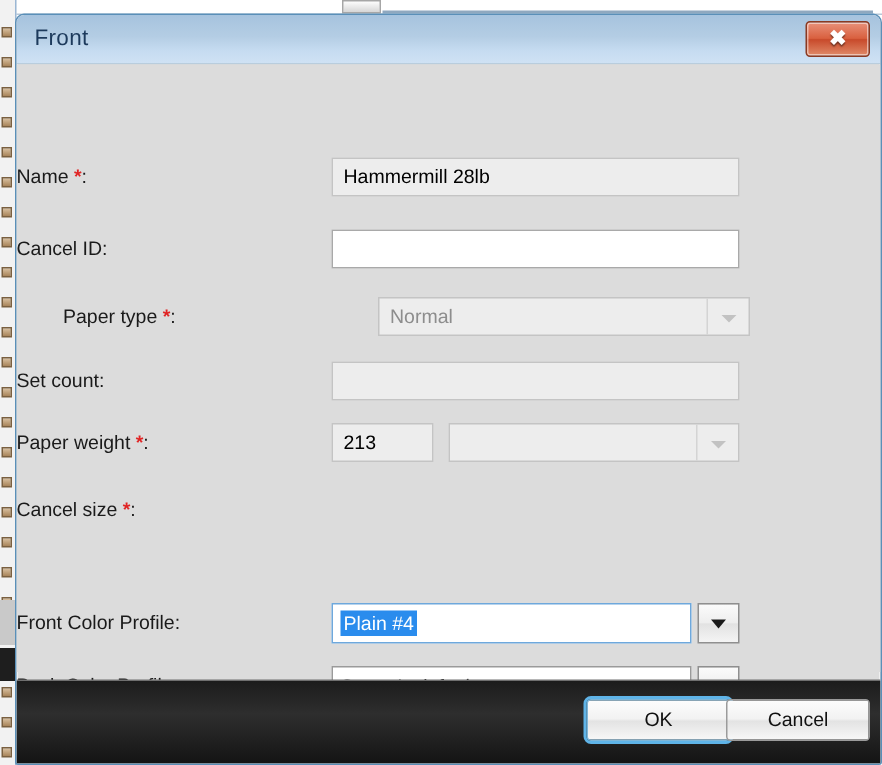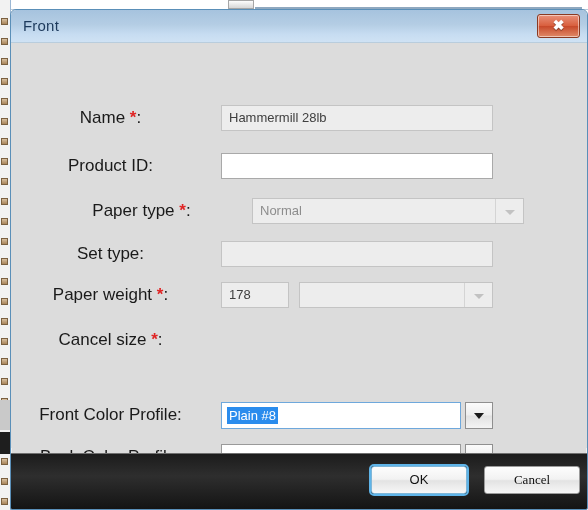--- a/index.html
+++ b/index.html
@@ -148,22 +148,22 @@
   .row {
     position: absolute;
     left: 0;
     width: 100%;
     height: 26px;
   }
   .lbl {
     position: absolute;
     left: 0;
     width: 199px;
-    text-align: center;
-    font-size: 17px;
+    text-align: left;
+    font-size: 13px;
     color: #1a1a1a;
     line-height: 26px;
     white-space: nowrap;
   }
   .req {
     color: #e02424;
     font-weight: bold;
   }
 
   .fld {
@@ -173,21 +173,21 @@
     box-sizing: border-box;
     font-size: 13px;
     line-height: 24px;
     padding: 0 7px;
     white-space: nowrap;
     overflow: hidden;
   }
   .fld.disabled {
     background: #ededed;
     border: 1px solid #c4c4c4;
-    color: #404040;
+    color: #000000;
   }
   .fld.enabled {
     background: #ffffff;
     border: 1px solid #a9a9a9;
     color: #111111;
   }
 
   .combo {
     position: absolute;
     left: 210px;
@@ -299,22 +299,22 @@
     color: #111111;
     text-align: center;
     line-height: 26px;
     cursor: pointer;
   }
   .btn.default {
     outline: 2px solid #5fb4e8;
     outline-offset: 0px;
     border-color: #7fb6d8;
   }
-  #ok-button { left: 360px; }
-  #cancel-button { left: 473px; font-family: Liberation Serif, serif; }
+  #ok-button { left: 380px; }
+  #cancel-button { left: 473px; }
 </style>
 </head>
 <body>
 
 <div id="backdrop">
   <div class="bg-topstrip"></div>
   <div class="bg-scroll"></div>
   <div class="bg-panelline"></div>
   <div class="bg-strip"></div>
   <div class="bg-icon-col">
@@ -358,57 +358,57 @@
   </div>
 
   <div id="dialog-body">
 
     <div class="row" style="top:62px;">
       <div class="lbl"><span>Name</span> <span class="req">*</span><span>:</span></div>
       <div class="fld disabled" style="width:272px;">Hammermill 28lb</div>
     </div>
 
     <div class="row" style="top:110px;">
-      <div class="lbl"><span>Product ID</span><span>:</span></div>
+      <div class="lbl"><span>Cancel ID</span><span>:</span></div>
       <div class="fld enabled" style="width:272px;"></div>
     </div>
 
     <div class="row" style="top:155px;margin-left:31px;">
       <div class="lbl"><span>Paper type</span> <span class="req">*</span><span>:</span></div>
-      <div class="combo disabled" style="width:272px;">
+      <div class="combo disabled" style="width:248px;">
         <div class="ctext">Normal</div>
         <div class="carrow">
             <i></i>
           </div>
       </div>
     </div>
 
     <div class="row" style="top:198px;">
-      <div class="lbl"><span>Set type</span><span>:</span></div>
+      <div class="lbl"><span>Set count</span><span>:</span></div>
       <div class="fld disabled" style="width:272px;"></div>
     </div>
 
     <div class="row" style="top:239px;">
       <div class="lbl"><span>Paper weight</span> <span class="req">*</span><span>:</span></div>
-      <div class="fld disabled" style="width:68px;">178</div>
+      <div class="fld disabled" style="width:68px;">213</div>
       <div class="combo disabled" style="left:288px; width:194px;">
         <div class="carrow">
             <i></i>
           </div>
       </div>
     </div>
 
     <div class="row" style="top:284px;">
       <div class="lbl"><span>Cancel size</span> <span class="req">*</span><span>:</span></div>
     </div>
 
     <div class="row" style="top:359px;padding-left:32px;">
       <div class="lbl"><span>Front Color Profile</span><span>:</span></div>
       <div class="acombo focused" style="width:272px;">
-        <div class="abox"><span class="sel">Plain #8</span></div>
+        <div class="abox"><span class="sel">Plain #4</span></div>
         <div class="abtn">
             <i></i>
           </div>
       </div>
     </div>
 
     <div class="row" style="top:401px;">
       <div class="lbl"><span>Back Color Profile</span><span>:</span></div>
       <div class="acombo" style="width:272px;">
         <div class="abox"><span>Server's default</span></div>

